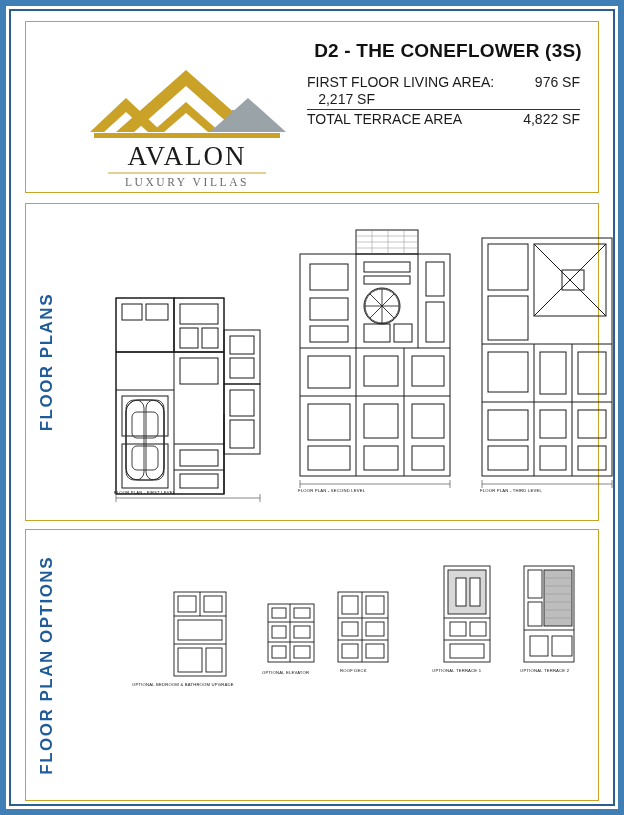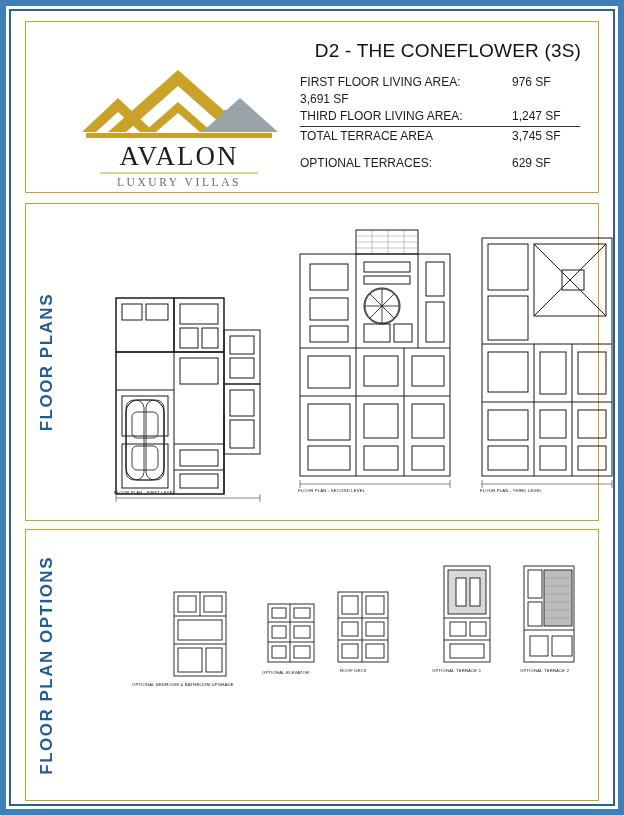--- a/index.html
+++ b/index.html
@@ -22,39 +22,39 @@
     box-sizing:border-box;
     background:#ffffff;
   }
   
   .header{
     position:absolute;left:14px;top:10px;right:14px;height:172px;
     border:1px solid #c9a227;
     box-sizing:border-box;
   }
   .logo-box{
-    position:absolute;left:48px;top:18px;width:210px;height:150px;
+    position:absolute;left:56px;top:18px;width:210px;height:150px;
   }
   .logo-svg{display:block;}
   .title{
     position:absolute;left:280px;top:18px;right:8px;
     text-align:center;
-    font-size:19px;font-weight:normal;color:#111;
+    font-size:19px;font-weight:bold;color:#111;
     letter-spacing:.2px;
   }
   .specs{
-    position:absolute;left:274px;top:52px;right:18px;
-    font-size:12px;color:#1b1b1b;
+    position:absolute;left:281px;top:52px;right:18px;
+    font-size:14px;color:#1b1b1b;
   }
   .spec-row{
     display:flex;justify-content:space-between;align-items:baseline;
     line-height:17px;
   }
   .spec-row .lbl{white-space:nowrap;}
-  .spec-row .val{white-space:nowrap;text-align:left;min-width:68px;}
+  .spec-row .val{white-space:nowrap;text-align:right;min-width:68px;}
   .spec-rule{
     border-bottom:1px solid #333;margin:1px 0 1px 0;
   }
   .spec-gap{height:10px;}
 
   
   .section{
     position:absolute;left:14px;right:14px;
     border:1px solid #c9a227;
     box-sizing:border-box;
@@ -120,36 +120,28 @@
     </div>
 
     <div class="title">D2 - THE CONEFLOWER (3S)</div>
 
     <div class="specs">
       <div class="spec-row">
         <span class="lbl">FIRST FLOOR LIVING AREA:</span>
         <span class="val">976 SF</span>
       </div>
       <div class="spec-row">
-        <span class="val">3,691 SF</span>
-      </div>
-      <div class="spec-row">
-        <span class="lbl">THIRD FLOOR LIVING AREA:</span>
-        <span class="val">1,247 SF</span>
+        <span class="val">2,217 SF</span>
       </div>
       <div class="spec-rule"></div>
       <div class="spec-row">
         <span class="lbl">TOTAL TERRACE AREA</span>
-        <span class="val">3,745 SF</span>
+        <span class="val">4,822 SF</span>
       </div>
       <div class="spec-gap"></div>
-      <div class="spec-row">
-        <span class="lbl">OPTIONAL TERRACES:</span>
-        <span class="val">629 SF</span>
-      </div>
     </div>
   </div>
 
   <div class="section" id="floor-plans-section">
     <div class="vlabel">
       <span>FLOOR PLANS</span>
     </div>
     <div class="plan-area">
 
       <div class="plan" style="left:42px;top:86px;">

